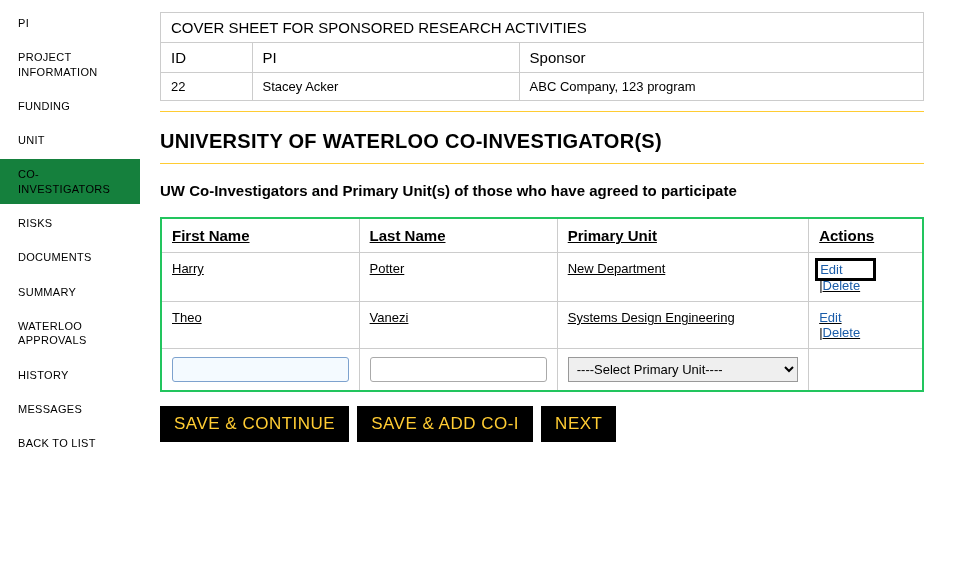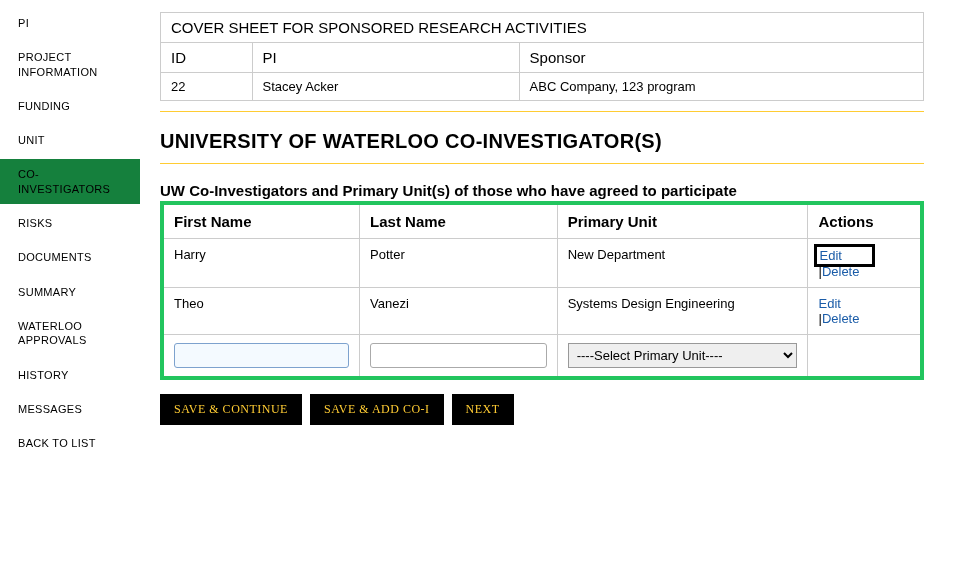--- a/index.html
+++ b/index.html
@@ -58,27 +58,28 @@
   }
   h2.section-title {
     font-size: 20px;
     font-weight: bold;
     letter-spacing: 0.3px;
     margin-bottom: 6px;
   }
   .sub-title {
     font-size: 15px;
     font-weight: bold;
-    margin-bottom: 2px;
+    margin-bottom: 18px;
   }
   .coi-table {
     width: 100%;
-    border: 4px solid #22c55e;
+    border: 2px solid #22c55e;
     border-collapse: collapse;
     margin-bottom: 14px;
+    text-decoration: underline;
   }
   .coi-table th, .coi-table td {
     border: 1px solid #ccc;
     padding: 8px 10px;
     text-align: left;
     vertical-align: top;
   }
   .coi-table th {
     font-size: 15px;
     font-weight: bold;
@@ -118,24 +119,24 @@
   }
   .button-row {
     display: flex;
     gap: 8px;
   }
   .btn {
     background: #000;
     color: #ffcc33;
     border: none;
     padding: 8px 14px;
-    font-size: 12px;
+    font-size: 17px;
     letter-spacing: 0.5px;
     cursor: pointer;
-    font-family: Liberation Serif, serif;
+    font-family: Liberation Sans, sans-serif;
   }
   .col-fn { width: 26%; }
   .col-ln { width: 26%; }
   .col-pu { width: 33%; }
   .col-ac { width: 15%; }
 </style>
 </head>
 <body>
 
 <nav class="sidebar">

